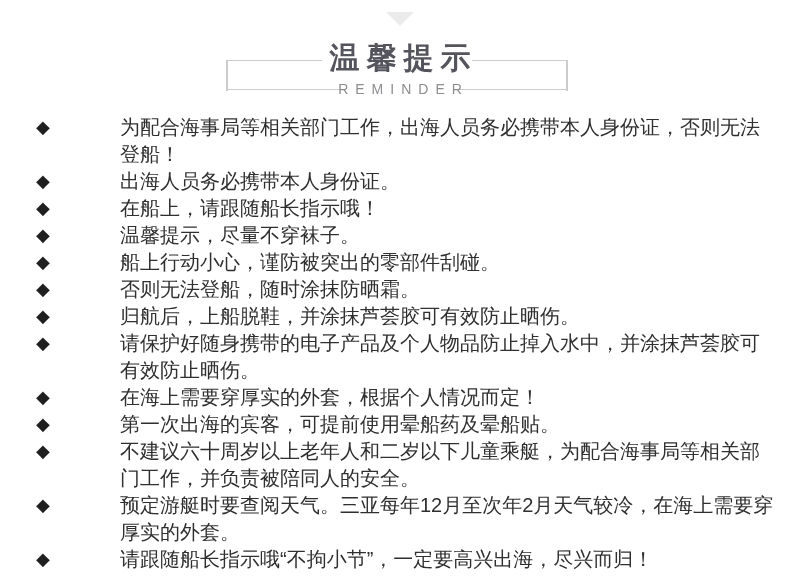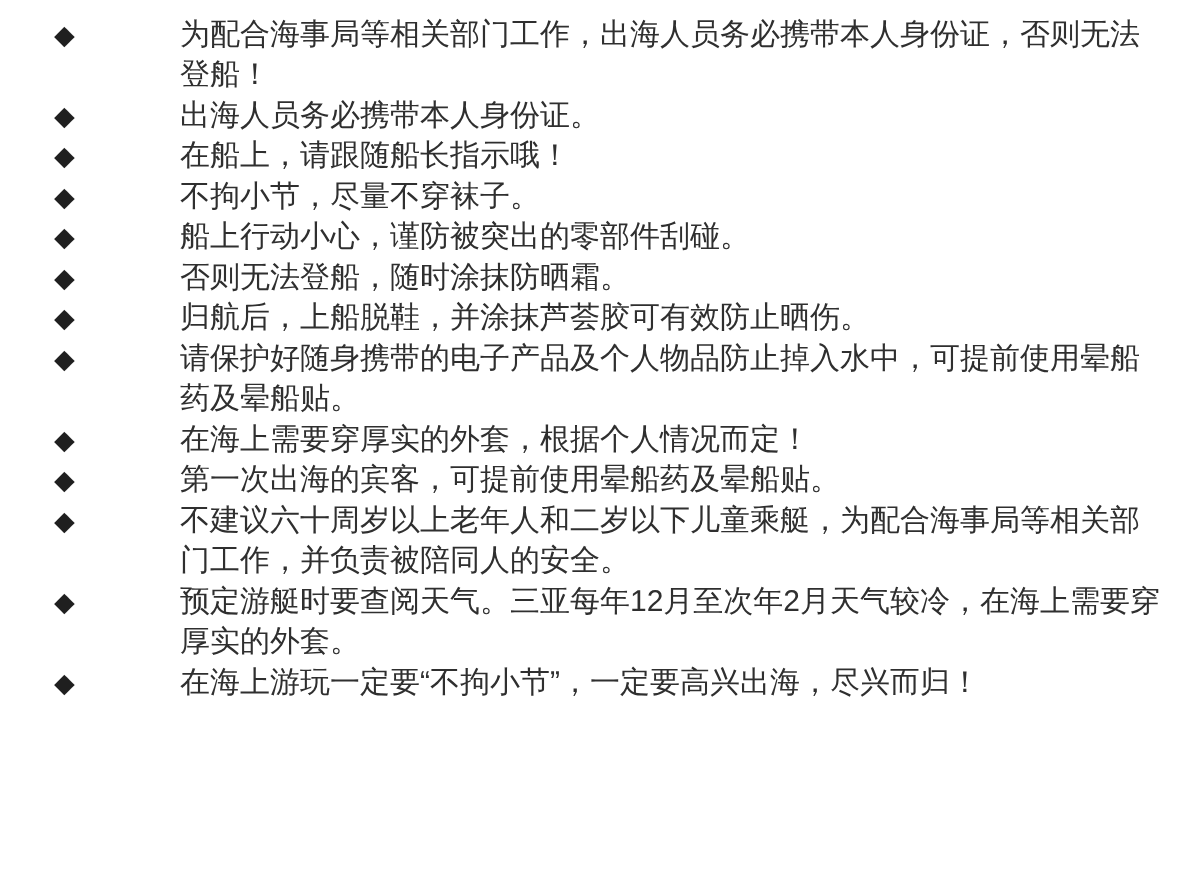--- a/index.html
+++ b/index.html
@@ -88,60 +88,71 @@
   .txt {
     flex: 1;
     word-break: break-all;
     margin-left: 48px;
   }
 </style>
 </head>
 <body>
 
 <div class="page">
+  <div class="header">
+    <div class="triangle"></div>
+    <div class="fl fl-l-top"></div>
+    <div class="fl fl-l-vert"></div>
+    <div class="fl fl-l-bottom"></div>
+    <div class="fl fl-r-top"></div>
+    <div class="fl fl-r-vert"></div>
+    <div class="fl fl-r-bottom"></div>
+    <h1 class="title">温馨提示</h1>
+    <div class="subtitle">REMINDER</div>
+  </div>
 
   <ul class="tips">
     <li class="tip">
       <span class="bullet">◆</span>
       <span class="txt">为配合海事局等相关部门工作，出海人员务必携带本人身份证，否则无法登船！</span>
     </li>
 
     <li class="tip">
       <span class="bullet">◆</span>
       <span class="txt">出海人员务必携带本人身份证。</span>
     </li>
 
     <li class="tip">
       <span class="bullet">◆</span>
       <span class="txt">在船上，请跟随船长指示哦！</span>
     </li>
 
     <li class="tip">
       <span class="bullet">◆</span>
-      <span class="txt">不拘小节，尽量不穿袜子。</span>
+      <span class="txt">温馨提示，尽量不穿袜子。</span>
     </li>
 
     <li class="tip">
       <span class="bullet">◆</span>
       <span class="txt">船上行动小心，谨防被突出的零部件刮碰。</span>
     </li>
 
     <li class="tip">
       <span class="bullet">◆</span>
       <span class="txt">否则无法登船，随时涂抹防晒霜。</span>
     </li>
 
     <li class="tip">
       <span class="bullet">◆</span>
       <span class="txt">归航后，上船脱鞋，并涂抹芦荟胶可有效防止晒伤。</span>
     </li>
 
     <li class="tip">
       <span class="bullet">◆</span>
-      <span class="txt">请保护好随身携带的电子产品及个人物品防止掉入水中，可提前使用晕船药及晕船贴。</span>
+      <span class="txt">请保护好随身携带的电子产品及个人物品防止掉入水中，并涂抹芦荟胶可有效防止晒伤。</span>
     </li>
 
     <li class="tip">
       <span class="bullet">◆</span>
       <span class="txt">在海上需要穿厚实的外套，根据个人情况而定！</span>
     </li>
 
     <li class="tip">
       <span class="bullet">◆</span>
       <span class="txt">第一次出海的宾客，可提前使用晕船药及晕船贴。</span>
@@ -152,17 +163,17 @@
       <span class="txt">不建议六十周岁以上老年人和二岁以下儿童乘艇，为配合海事局等相关部门工作，并负责被陪同人的安全。</span>
     </li>
 
     <li class="tip">
       <span class="bullet">◆</span>
       <span class="txt">预定游艇时要查阅天气。三亚每年12月至次年2月天气较冷，在海上需要穿厚实的外套。</span>
     </li>
 
     <li class="tip">
       <span class="bullet">◆</span>
-      <span class="txt">在海上游玩一定要“不拘小节”，一定要高兴出海，尽兴而归！</span>
+      <span class="txt">请跟随船长指示哦“不拘小节”，一定要高兴出海，尽兴而归！</span>
     </li>
   </ul>
 
 </div>
 
 </body></html>

